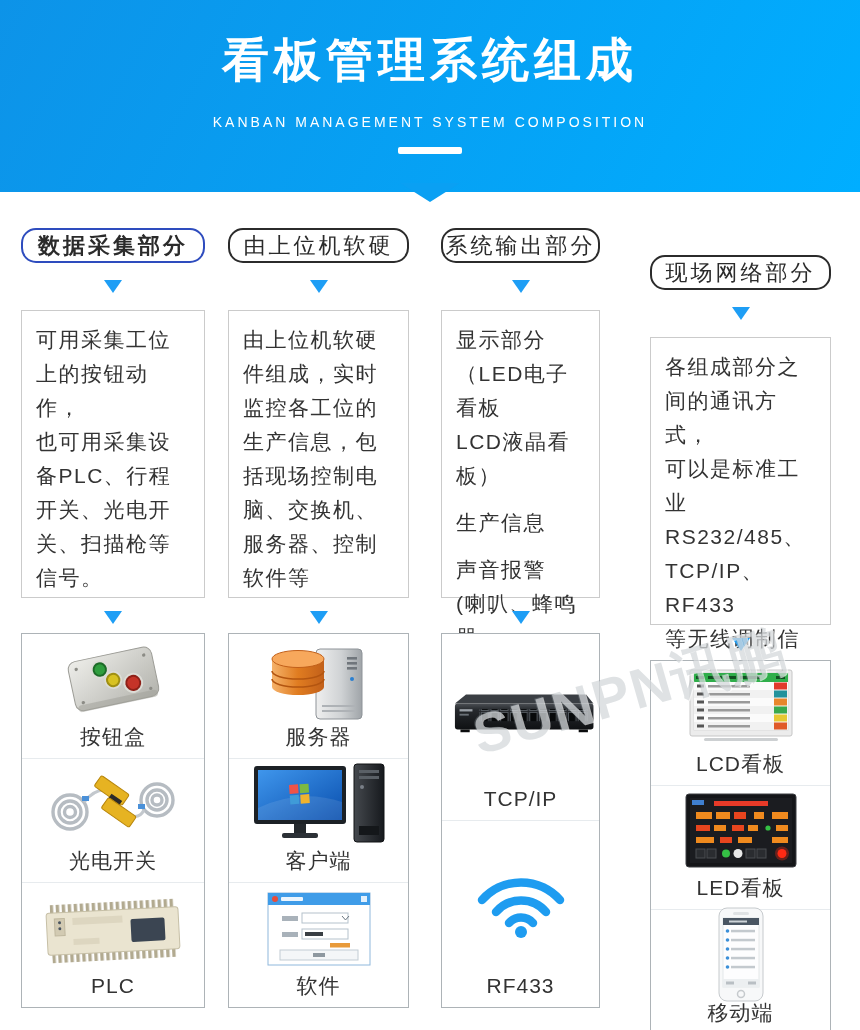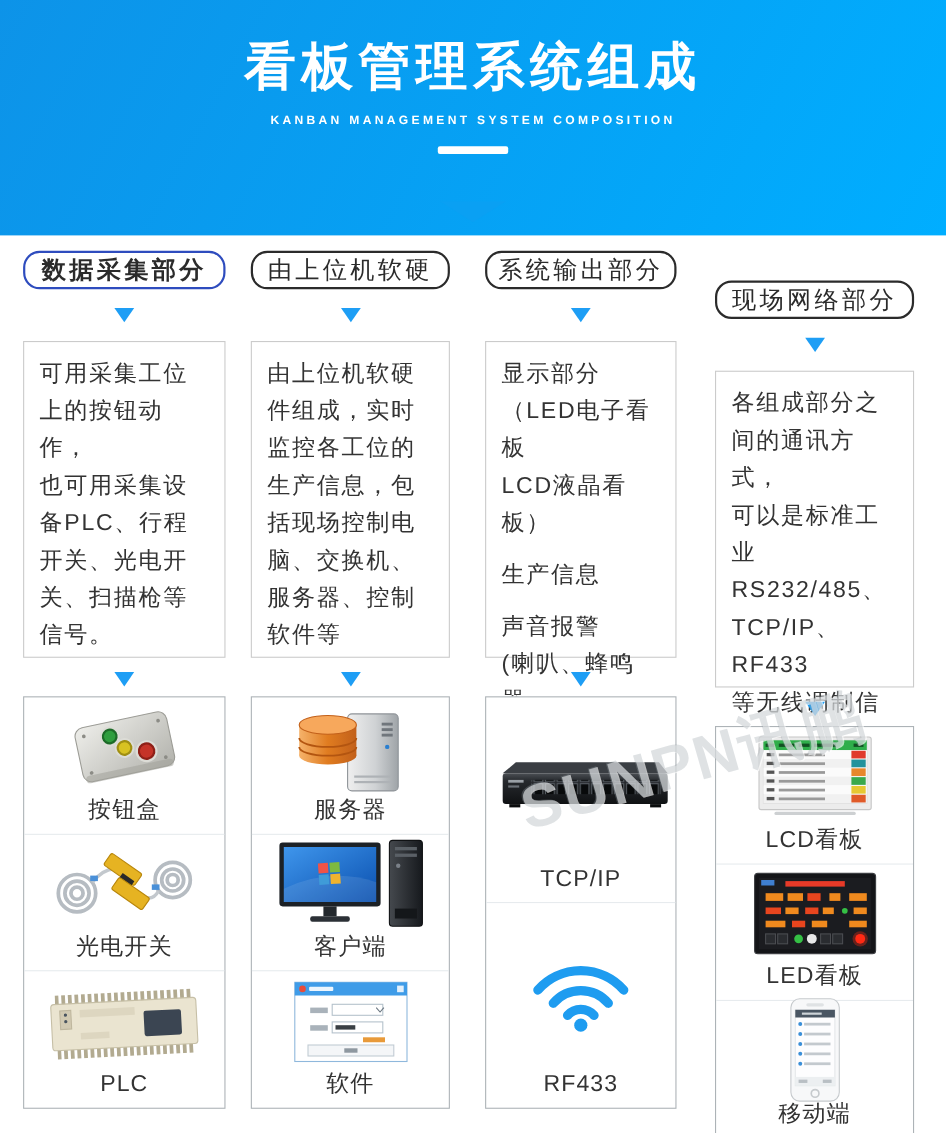--- a/index.html
+++ b/index.html
@@ -1,40 +1,40 @@
 <!DOCTYPE html>
 <html><head>
 <meta charset="utf-8">
 <style>
   html,body{margin:0;padding:0;background:#fff;}
   .canvas{position:relative;width:860px;height:1030px;background:#ffffff;overflow:hidden;
           font-family:"Liberation Sans","DejaVu Sans",sans-serif;}
 
   
-  .header{position:absolute;left:0;top:0;width:860px;height:214px;
+  .header{position:absolute;left:0;top:0;width:860px;height:192px;
           background:linear-gradient(118deg,#0d93e8 0%,#00aeff 100%);
           display:flex;flex-direction:column;align-items:center;}
   .title{margin-top:34px;font-size:47px;font-weight:bold;color:#fff;letter-spacing:5px;line-height:52px;}
-  .subtitle{margin-top:18px;font-size:11px;font-weight:700;color:#fff;letter-spacing:3px;}
+  .subtitle{margin-top:28px;font-size:14px;font-weight:400;color:#fff;letter-spacing:3px;}
   .dash{margin-top:17px;width:64px;height:7px;background:#ffffff;border-radius:2px;}
   .notch{position:absolute;left:400px;top:183px;width:0;height:0;
          border-left:30px solid transparent;border-right:30px solid transparent;
          border-top:19px solid #0aa0f3;}
 
   
   .watermark{position:absolute;left:468px;top:655px;z-index:6;pointer-events:none;
              font-size:56px;font-weight:bold;letter-spacing:2px;
              color:rgba(150,158,166,0.30);text-shadow:1px 1px 0 rgba(255,255,255,0.65);
              transform:rotate(-16deg);white-space:nowrap;}
 
   
   .col{position:absolute;top:228px;display:flex;flex-direction:column;}
   .col-1{left:21px;width:184px;}
   .col-2{left:228px;width:181px;}
-  .col-3{left:441px;width:174px;}
+  .col-3{left:441px;width:159px;}
   .col-4{left:650px;width:181px;margin-top:27px;}
 
   .badge{height:35px;box-sizing:border-box;border:2px solid #2b2b2b;border-radius:15px;background:#fff;
          display:flex;align-items:center;justify-content:center;
          font-size:22px;color:#2b2b2b;letter-spacing:3px;}
   .col-1 .badge{border-color:#2e4cbe;font-weight:bold;}
 
   .arrow{width:0;height:0;border-left:9px solid transparent;border-right:9px solid transparent;
          border-top:13px solid #1e9ef5;}
   .arrow.a1{margin:17px auto 17px;}

